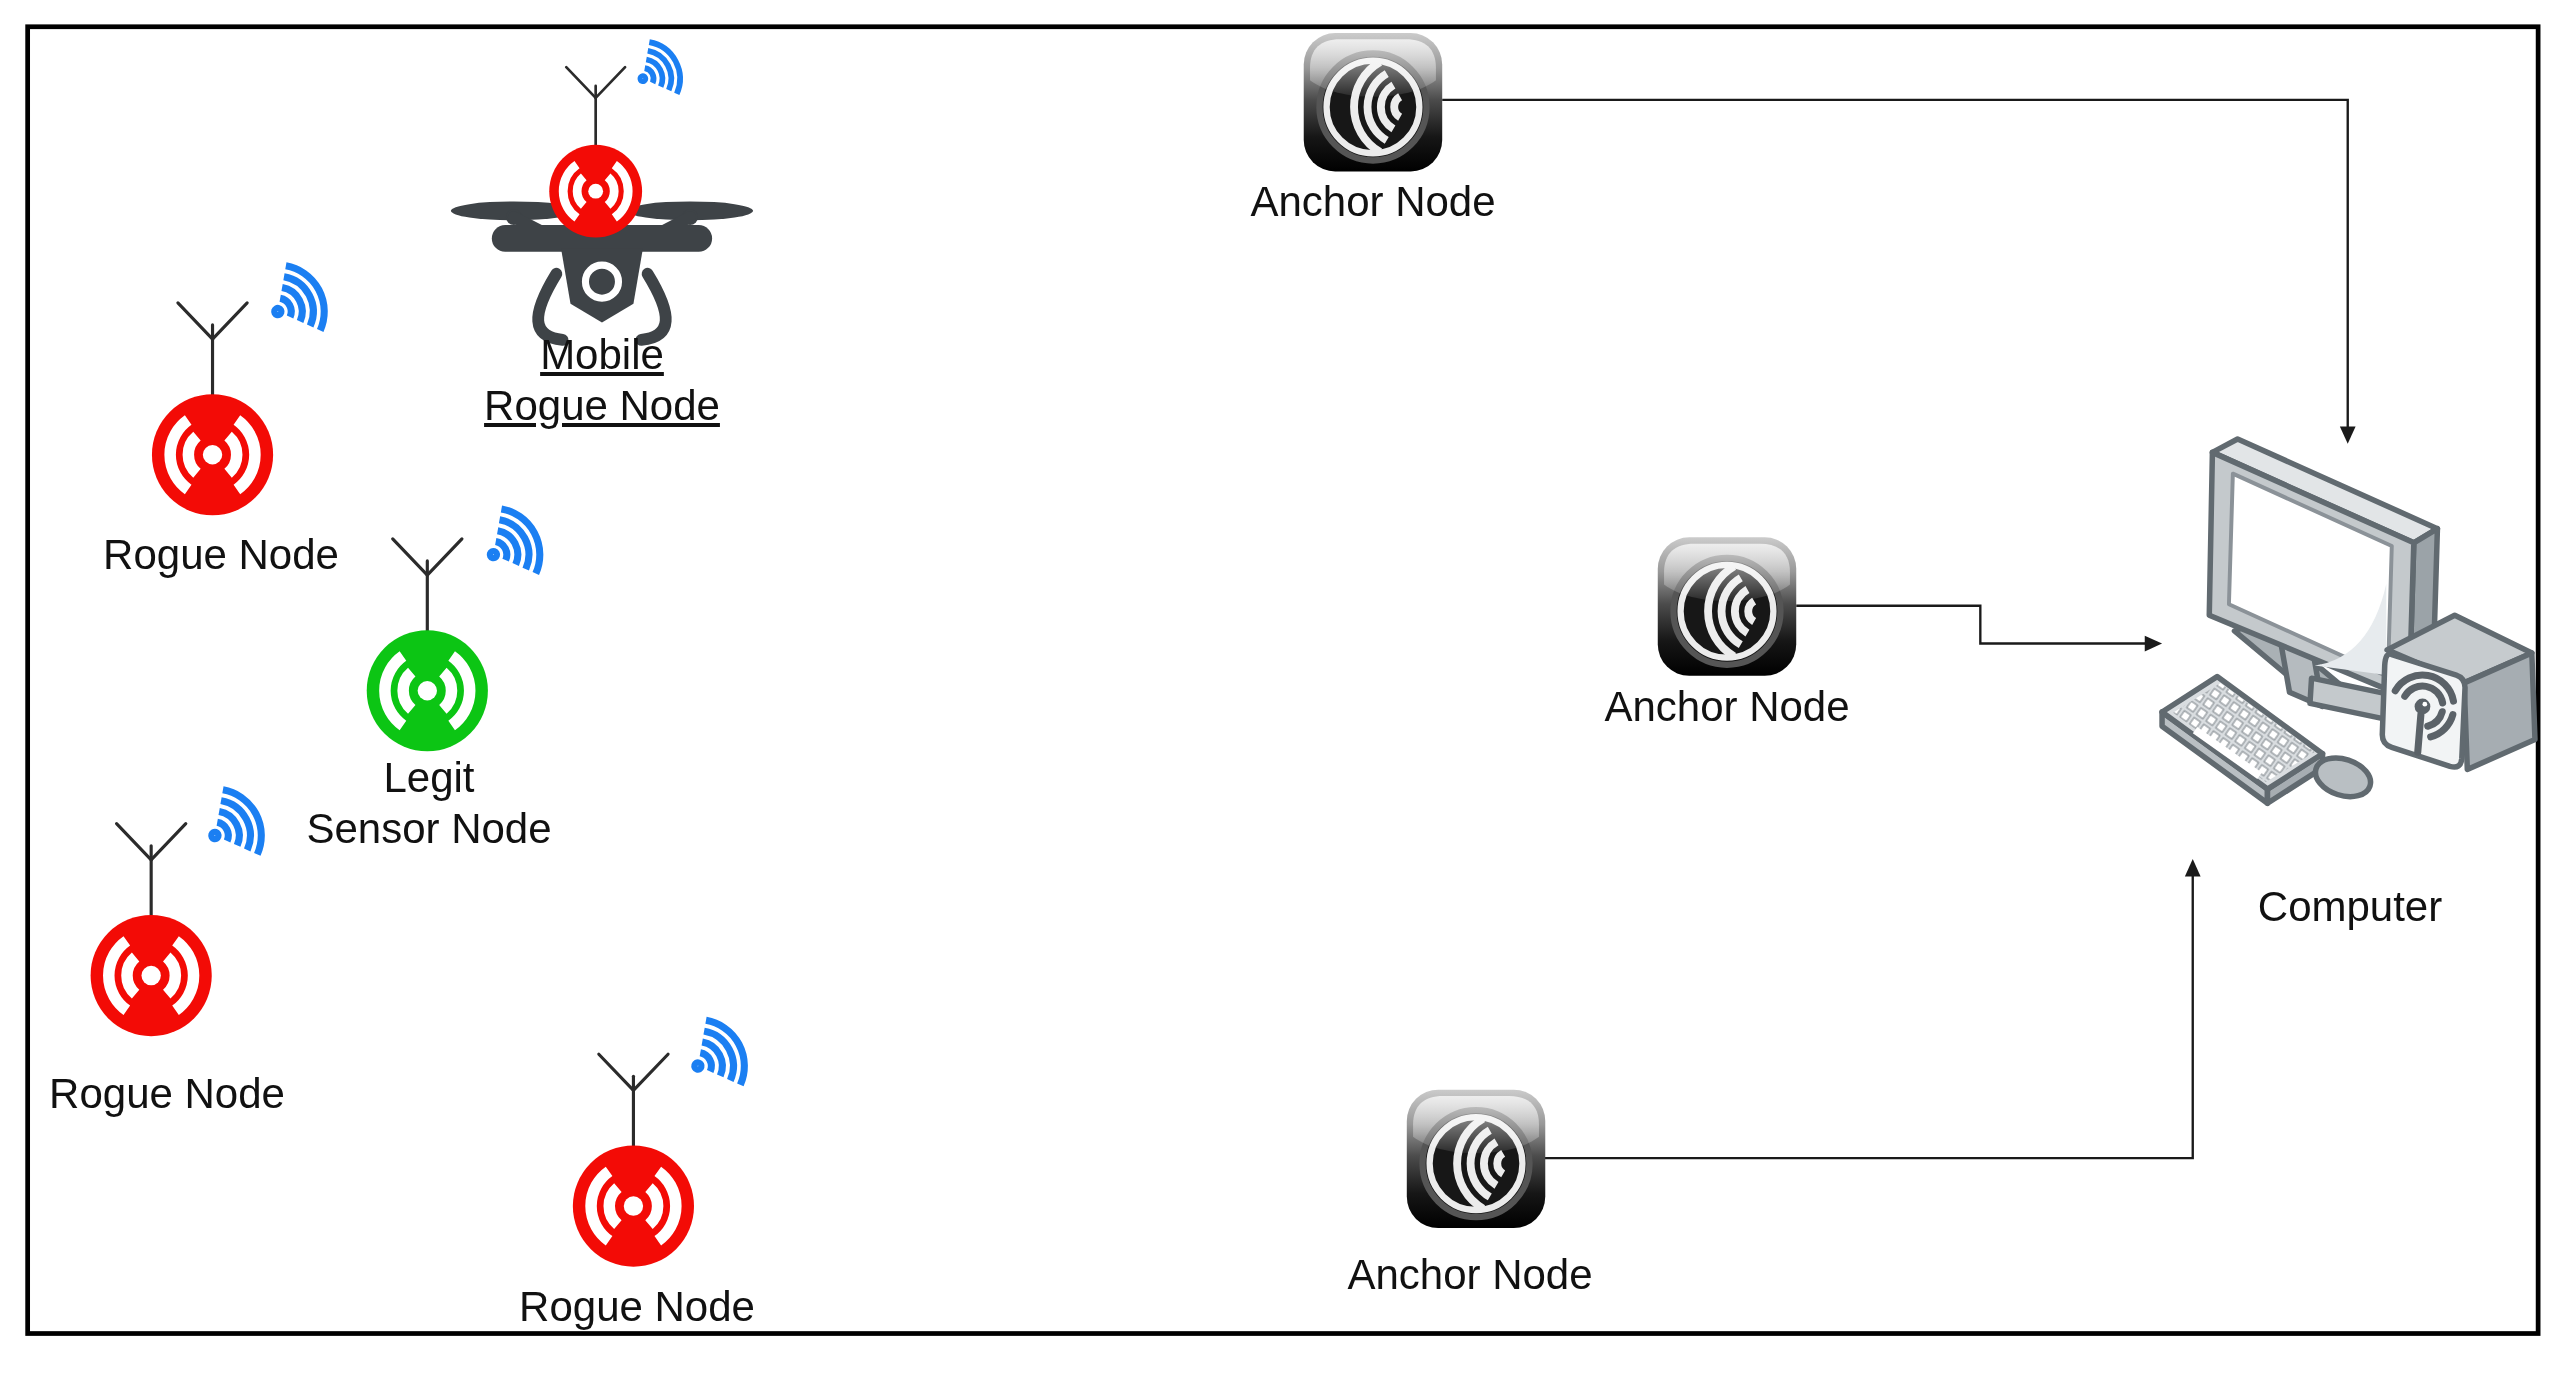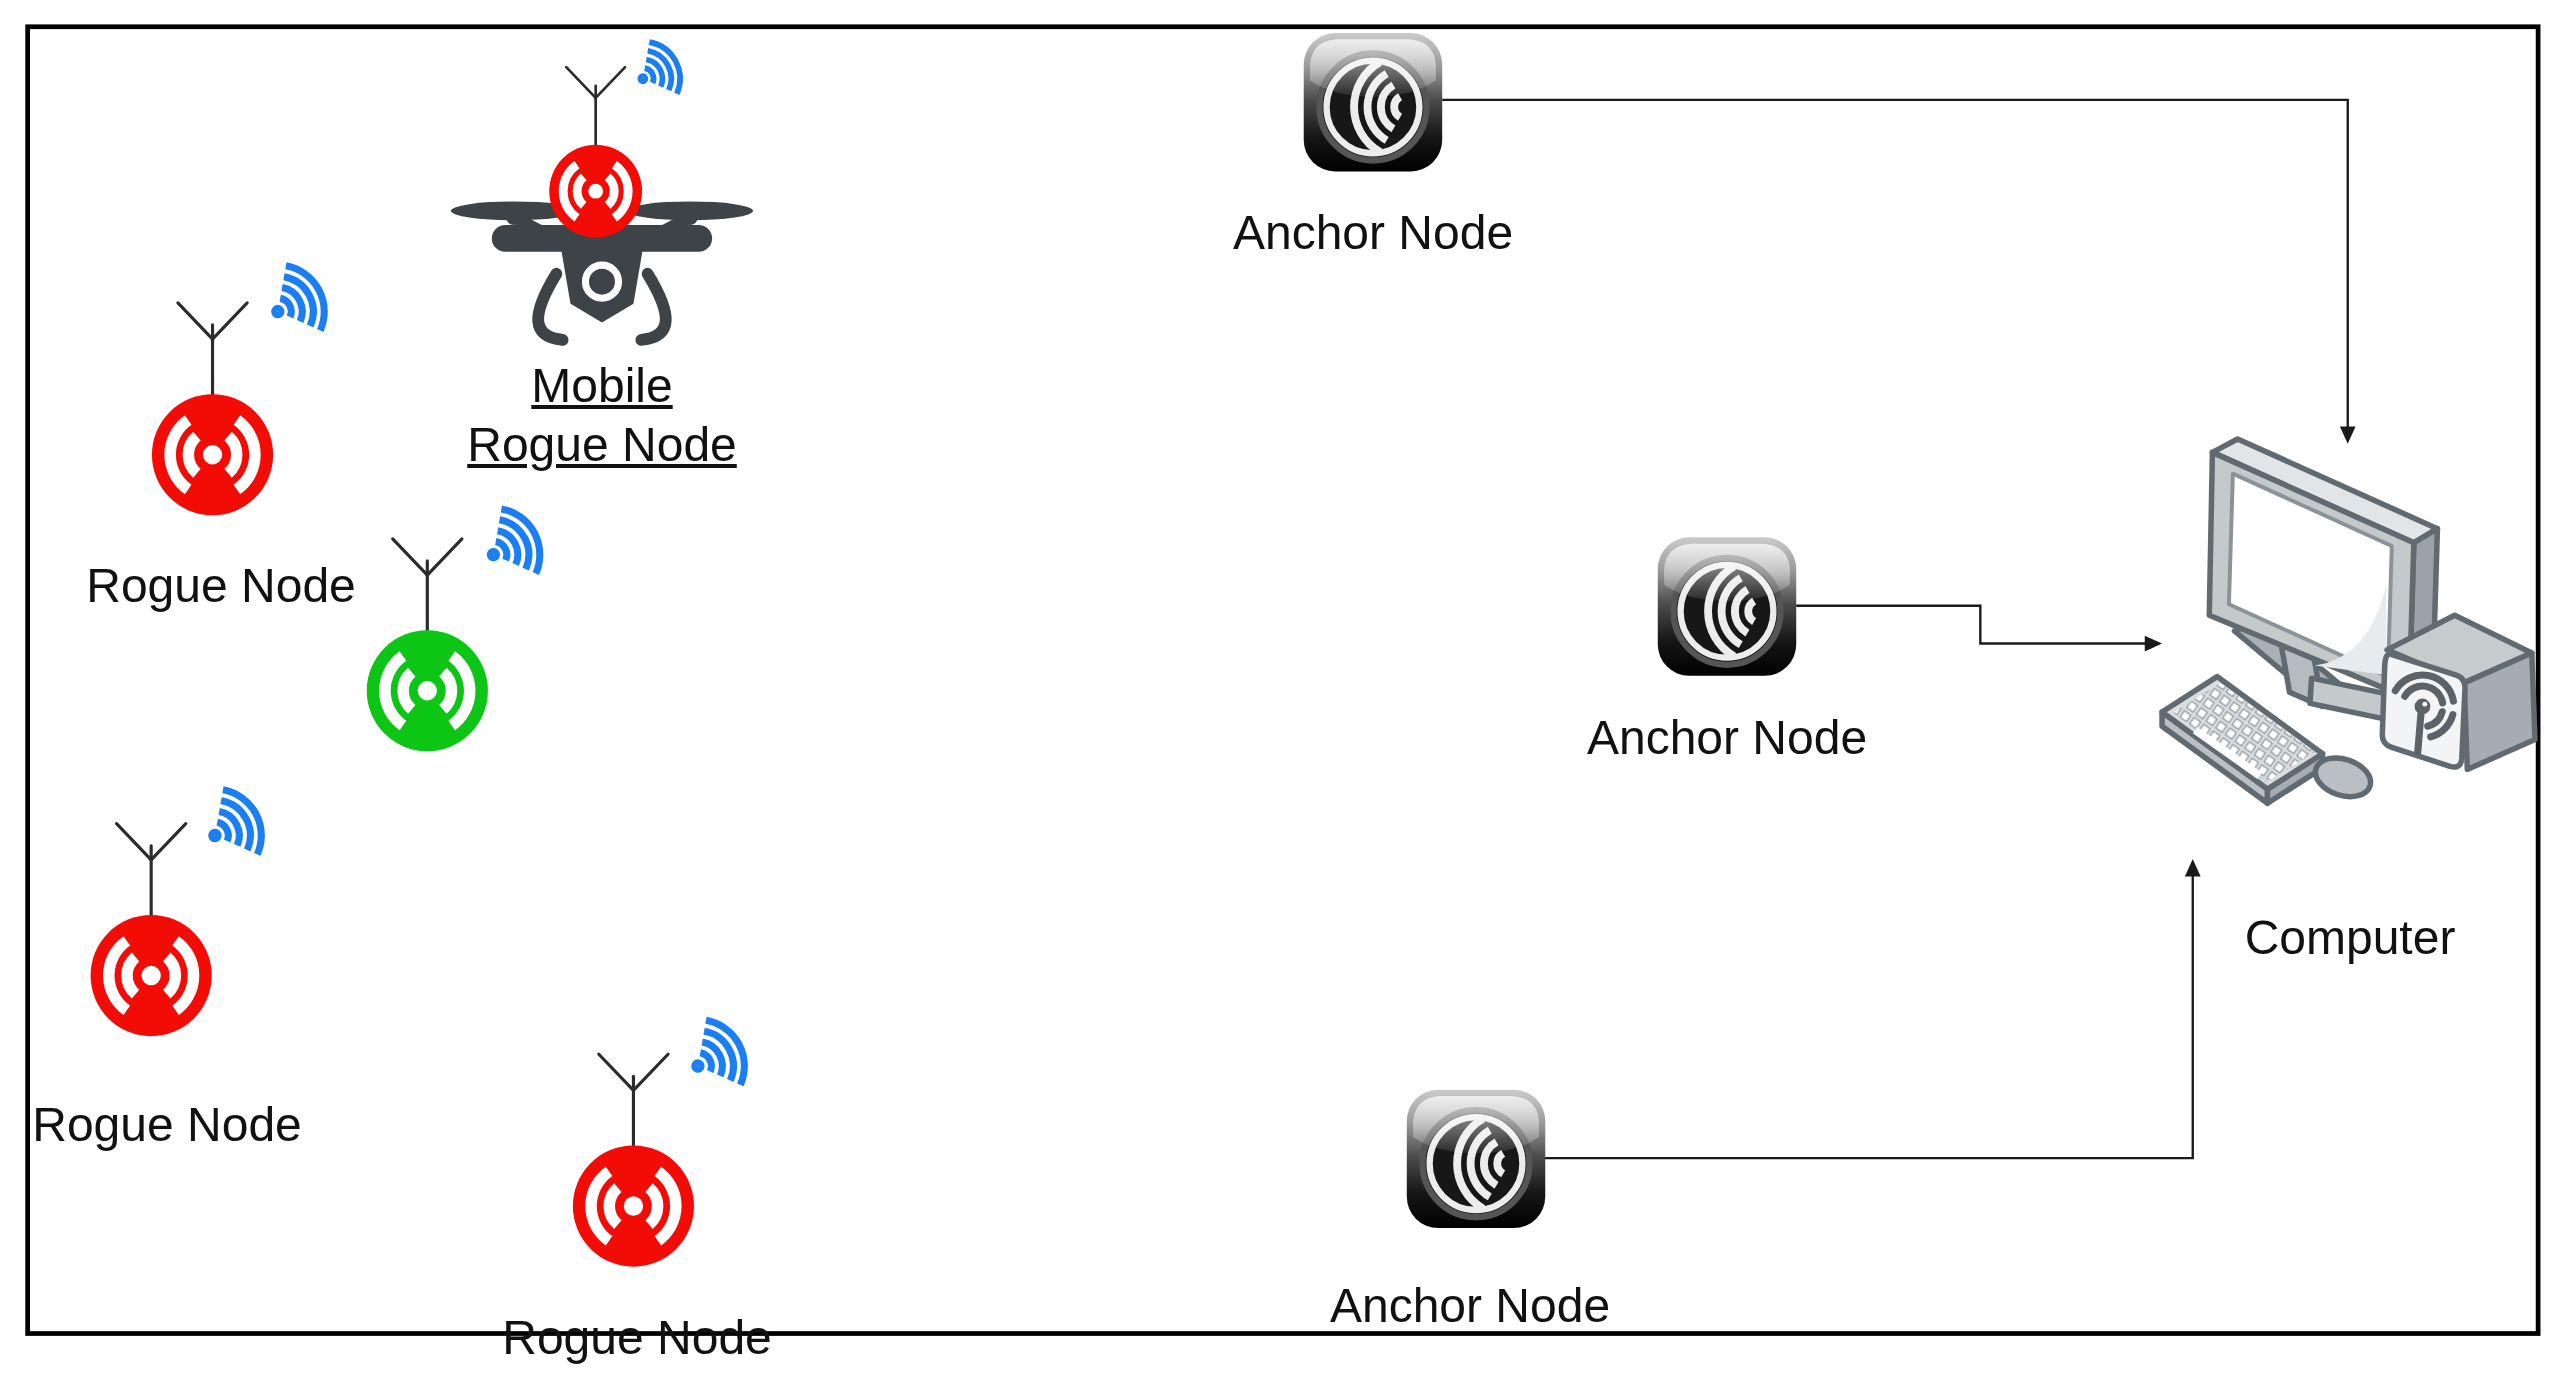--- a/index.html
+++ b/index.html
@@ -7,26 +7,25 @@
     position:relative;
     width:2576px;height:1376px;
     background:#ffffff;
     font-family:"Liberation Sans", sans-serif;
     overflow:hidden;
   }
   .layer{position:absolute;left:0;top:0;width:100%;height:100%;}
   .lbl{
     position:absolute;
     transform:translateX(-50%);
-    font-size:48px;
+    font-size:42px;
     line-height:1.22;
     color:#111;
     text-align:center;
     white-space:nowrap;
-    margin-top:28px;
   }
 </style>
 </head>
 <body>
 
 <div class="canvas">
 
   <svg class="layer" viewBox="0 0 3274 1749">
     <defs>
 
@@ -201,20 +200,24 @@
     </g>
   </svg>
 
   <div class="lbl" style="left:602px;top:329px;text-decoration:underline;">
     <div>Mobile</div>
     <div>Rogue Node</div>
   </div>
 
   <div class="lbl" style="left:221px;top:529px;">Rogue Node</div>
 
+  <div class="lbl" style="left:429px;top:752px;">
+    <div>Legit</div>
+    <div>Sensor Node</div>
+  </div>
 
   <div class="lbl" style="left:167px;top:1068px;">Rogue Node</div>
 
   <div class="lbl" style="left:637px;top:1281px;">Rogue Node</div>
 
   <div class="lbl" style="left:1373px;top:176px;">Anchor Node</div>
 
   <div class="lbl" style="left:1727px;top:681px;">Anchor Node</div>
 
   <div class="lbl" style="left:1470px;top:1249px;">Anchor Node</div>

